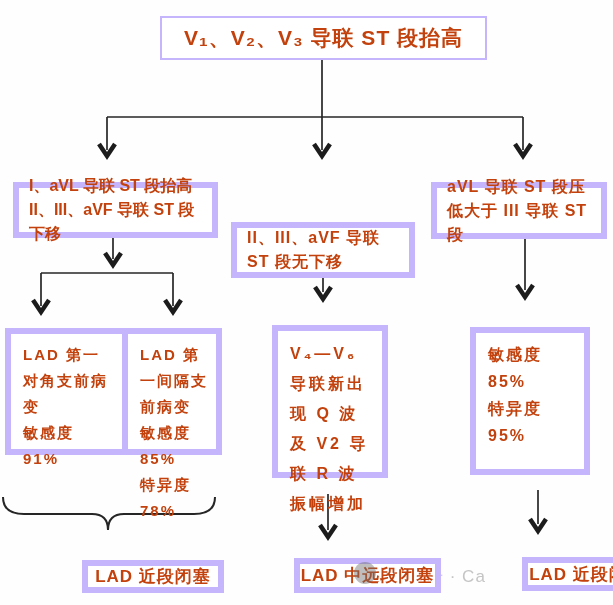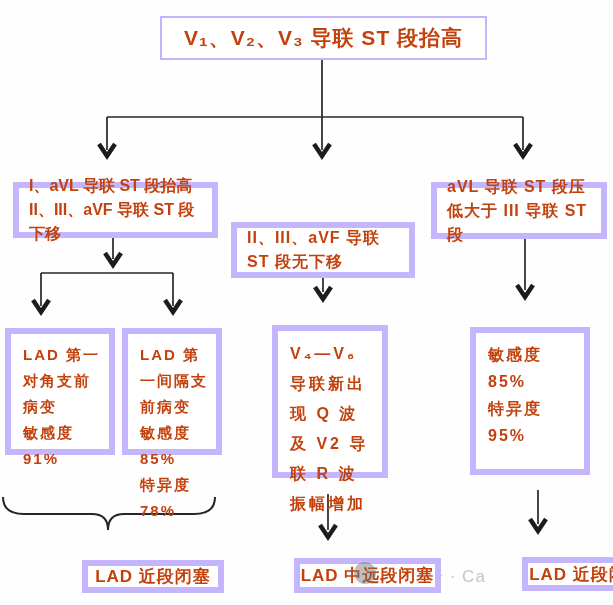--- a/index.html
+++ b/index.html
@@ -64,21 +64,21 @@
     line-height: 24px;
     letter-spacing: 1px;
   }
   .finding {
     padding: 8px 8px 8px 12px;
     font-size: 15px;
     line-height: 26px;
     letter-spacing: 2px;
     justify-content: flex-start;
   }
-  #find-diagonal { left: 5px;   top: 328px; width: 110px; height: 127px; }
+  #find-diagonal { left: 5px;   top: 328px; width: 123px; height: 127px; }
   #find-septal   { left: 122px; top: 328px; width: 100px; height: 127px; }
   #find-qwave    { left: 272px; top: 325px; width: 116px; height: 153px;
                    font-size: 16px; line-height: 30px; letter-spacing: 3px; }
   #find-combined { left: 470px; top: 327px; width: 120px; height: 148px;
                    font-size: 16px; line-height: 27px; }
   .conclusion {
     align-items: center;
     text-align: center;
     font-size: 17px;
     letter-spacing: 1px;

